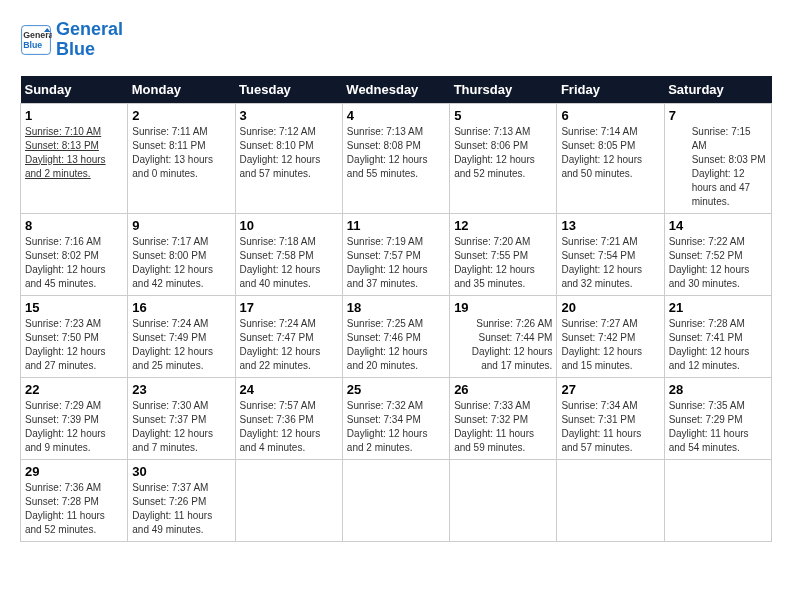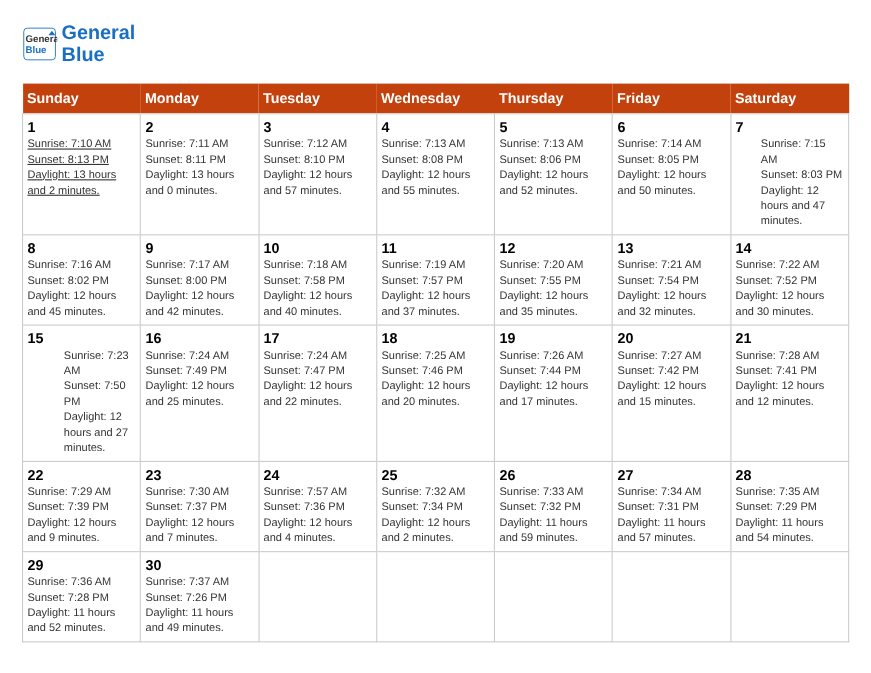--- a/index.html
+++ b/index.html
@@ -45,21 +45,21 @@
     .location {
       font-size: 14px;
       color: #555;
     }
     table {
       width: 100%;
       border-collapse: collapse;
       font-size: 11px;
     }
     th {
-      background: #c2410c;
+      background: #0f172a;
       color: white;
       padding: 6px 4px;
       text-align: left;
       font-size: 13px;
       font-weight: bold;
     }
     td {
       border: 1px solid #ccc;
       vertical-align: top;
       padding: 4px;
@@ -205,21 +205,21 @@
         <td>
           <span class="day-num">14</span>
           <div class="day-info" style="white-space: pre-line;">Sunrise: 7:22 AM
 Sunset: 7:52 PM
 Daylight: 12 hours and 30 minutes.</div>
         </td>
       </tr>
       <tr class="week-row">
         <td>
           <span class="day-num">15</span>
-          <div class="day-info" style="white-space: pre-line; margin-left: 33px;">Sunrise: 7:23 AM
+          <div class="day-info" style="white-space: pre-line;">Sunrise: 7:23 AM
 Sunset: 7:50 PM
 Daylight: 12 hours and 27 minutes.</div>
         </td>
         <td>
           <span class="day-num">16</span>
           <div class="day-info" style="white-space: pre-line;">Sunrise: 7:24 AM
 Sunset: 7:49 PM
 Daylight: 12 hours and 25 minutes.</div>
         </td>
         <td>
@@ -229,21 +229,21 @@
 Daylight: 12 hours and 22 minutes.</div>
         </td>
         <td>
           <span class="day-num">18</span>
           <div class="day-info" style="white-space: pre-line;">Sunrise: 7:25 AM
 Sunset: 7:46 PM
 Daylight: 12 hours and 20 minutes.</div>
         </td>
         <td>
           <span class="day-num">19</span>
-          <div class="day-info" style="white-space: pre-line;">Sunrise: 7:26 AM
+          <div class="day-info" style="white-space: pre-line; text-align: right;">Sunrise: 7:26 AM
 Sunset: 7:44 PM
 Daylight: 12 hours and 17 minutes.</div>
         </td>
         <td>
           <span class="day-num">20</span>
           <div class="day-info" style="white-space: pre-line;">Sunrise: 7:27 AM
 Sunset: 7:42 PM
 Daylight: 12 hours and 15 minutes.</div>
         </td>
         <td>

